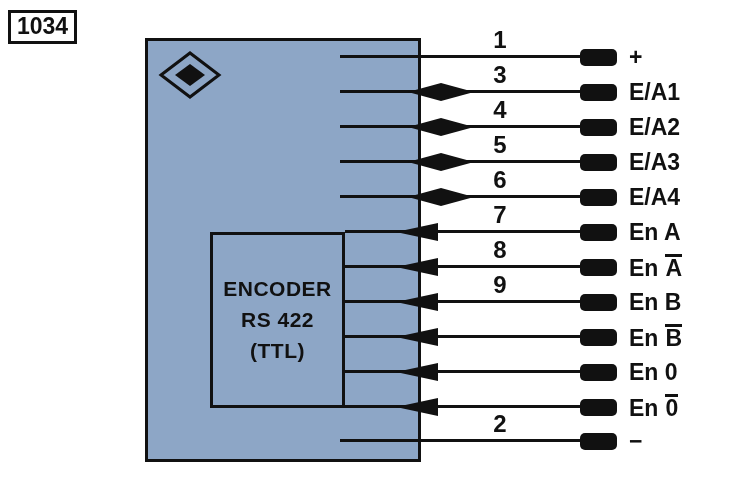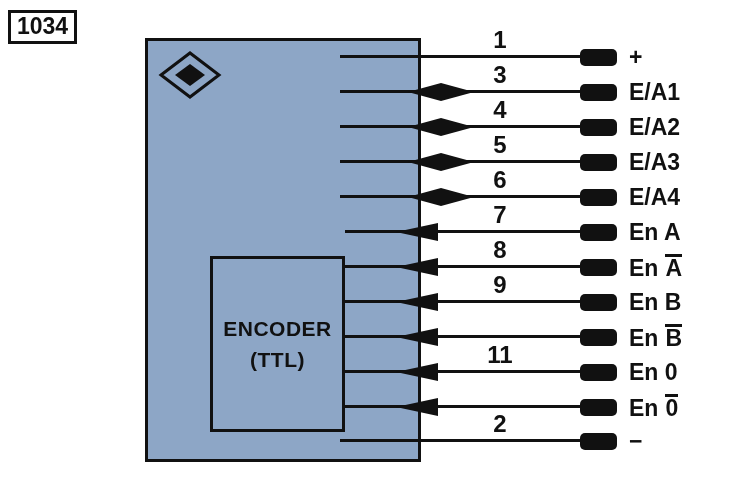--- a/index.html
+++ b/index.html
@@ -43,21 +43,20 @@
     width: 135px; height: 176px;
     border: 3px solid #111;
     display: flex;
     flex-direction: column;
     justify-content: center;
     align-items: center;
     gap: 7px;
     font-size: 21px;
     font-weight: 700;
     letter-spacing: 0.5px;
-    margin-top: 24px;
   }
 
   .row { position: absolute; inset: 0; }
 
   .pin-num {
     position: absolute;
     left: 472px; width: 56px;
     top: calc(var(--y) - 31px);
     text-align: center;
     font-size: 24px;
@@ -114,20 +113,21 @@
 
   <div class="logo">
     <svg width="64" height="50" viewBox="0 0 64 50">
       <polygon points="3,25 32,3 61,25 32,47" fill="none" stroke="#111" stroke-width="3"></polygon>
       <polygon points="17,25 32,14 47,25 32,36" fill="#111"></polygon>
     </svg>
   </div>
 
   <div class="enc-box">
     <span>ENCODER</span>
+    <span>RS 422</span>
     <span>(TTL)</span>
   </div>
 
   <div class="row" style="--y:57px">
     <span class="pin-num">1</span>
     <div class="wire from-device"></div>
     <div class="terminal"></div>
     <span class="signal"><span>+</span></span>
   </div>
 
@@ -204,21 +204,20 @@
   <div class="row" style="--y:337px">
     <div class="wire from-encoder"></div>
     <span class="arrow into"><svg width="42" height="18" viewBox="0 0 42 18">
           <polygon points="0,9 42,0 42,18"></polygon>
         </svg></span>
     <div class="terminal"></div>
     <span class="signal"><span>En</span><span class="overbar">B</span></span>
   </div>
 
   <div class="row" style="--y:372px">
-    <span class="pin-num">11</span>
     <div class="wire from-encoder"></div>
     <span class="arrow into"><svg width="42" height="18" viewBox="0 0 42 18">
           <polygon points="0,9 42,0 42,18"></polygon>
         </svg></span>
     <div class="terminal"></div>
     <span class="signal"><span>En 0</span></span>
   </div>
 
   <div class="row" style="--y:407px">
     <div class="wire from-encoder"></div>

